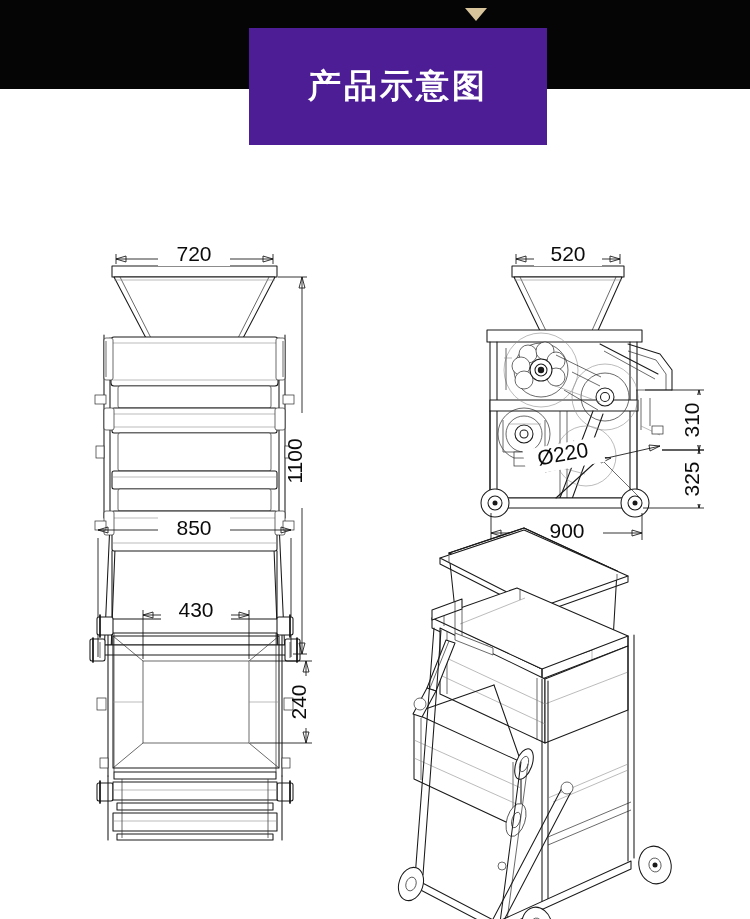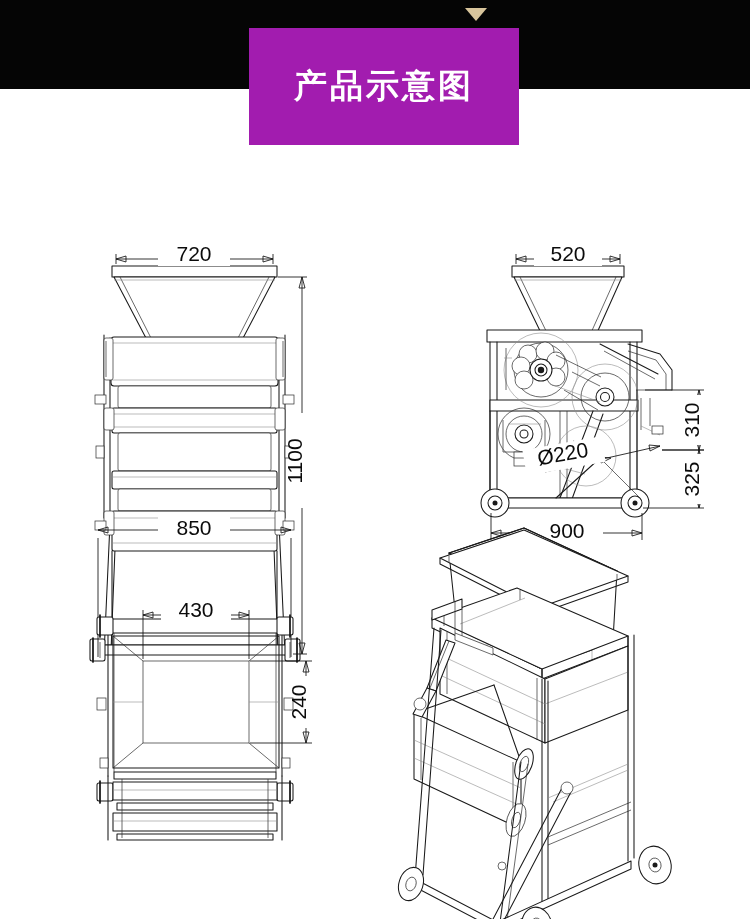--- a/index.html
+++ b/index.html
@@ -16,22 +16,22 @@
     background:#050505;
   }
   #banner-arrow{
     position:absolute;left:465px;top:8px;
     width:0;height:0;
     border-left:11px solid transparent;
     border-right:11px solid transparent;
     border-top:13px solid #d8c59c;
   }
   #title-plate{
-    position:absolute;left:249px;top:28px;width:270px;height:117px;
-    background:#a21caf;
+    position:absolute;left:249px;top:28px;width:298px;height:117px;
+    background:#4c1d95;
     display:flex;align-items:center;justify-content:center;
   }
   #title-text{
     color:#ffffff;
     font-size:33px;
     font-weight:bold;
     letter-spacing:3px;
     font-family:"DejaVu Sans","Liberation Sans",sans-serif;
   }
   

